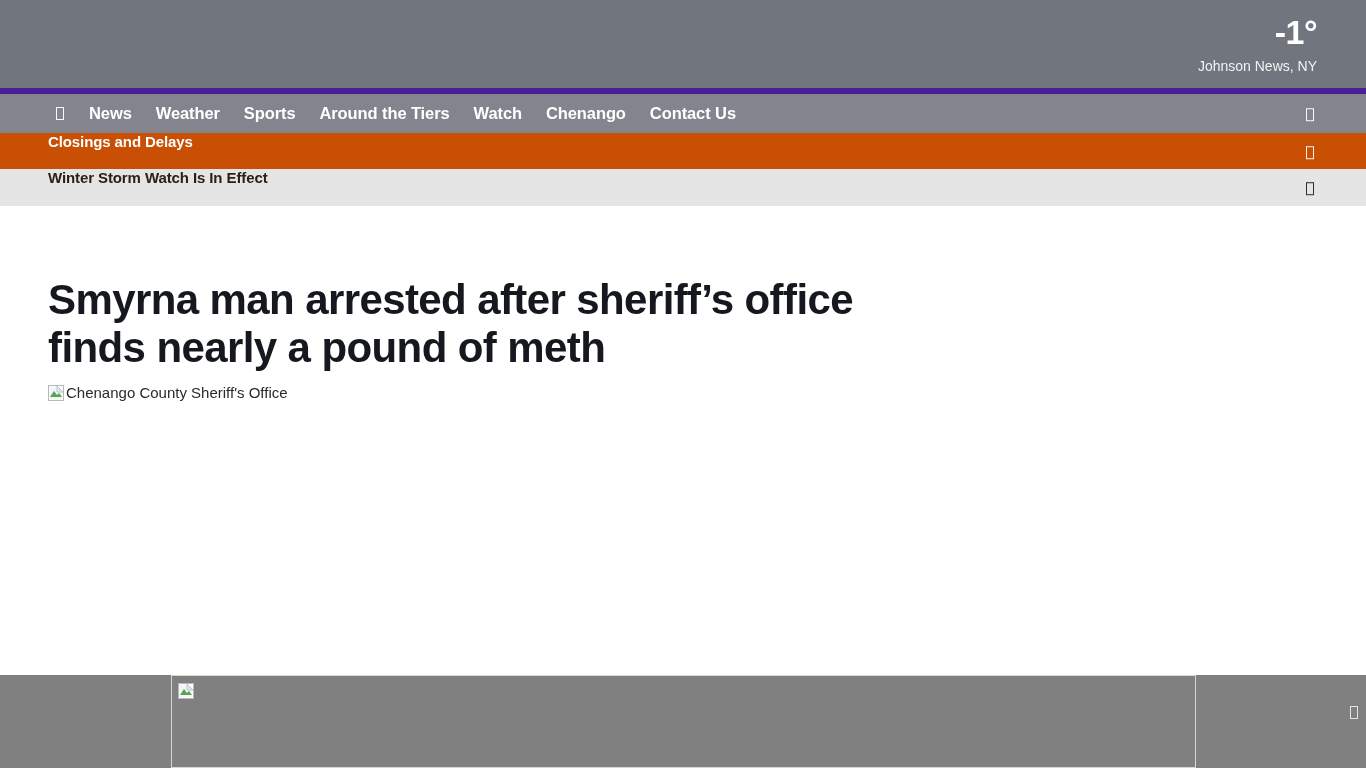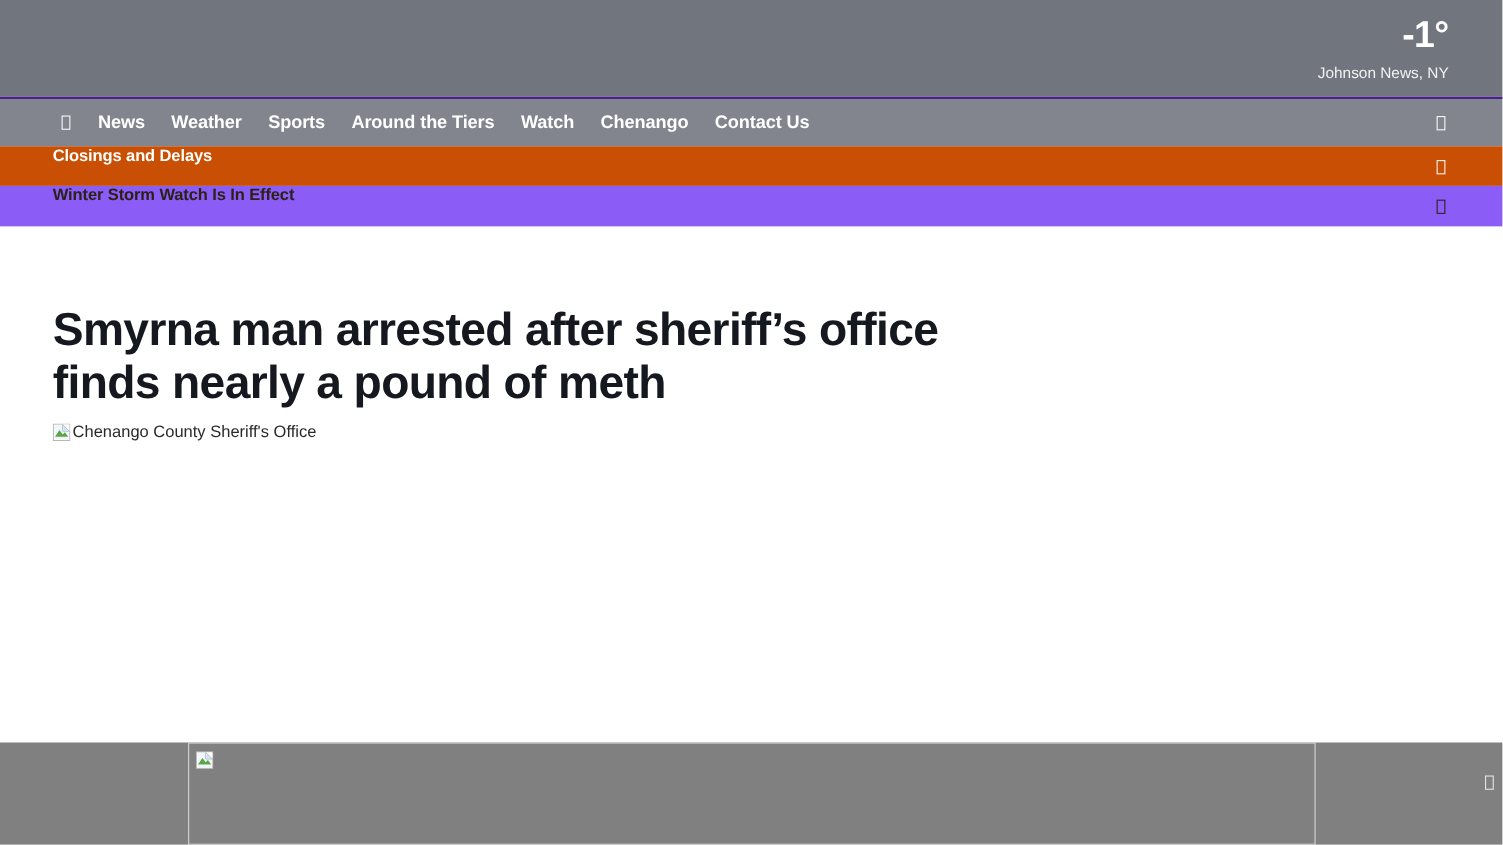--- a/index.html
+++ b/index.html
@@ -56,21 +56,21 @@
   }
 
   
   .main-nav {
     position: absolute;
     top: 88px;
     left: 0;
     width: 1366px;
     height: 45px;
     background: #82858d;
-    border-top: 2px solid #4c1d95;
+    border-top: 6px solid #4c1d95;
     box-sizing: border-box;
     display: flex;
     align-items: center;
   }
   .nav-inner {
     display: flex;
     align-items: center;
     padding-left: 56px;
     gap: 0;
     height: 100%;
@@ -131,21 +131,21 @@
   .alert-closings .alert-text {
     color: #ffffff;
     font-size: 15px;
     font-weight: bold;
     padding-left: 48px;
     letter-spacing: -0.1px;
   }
   .alert-watch {
     top: 169px;
     height: 37px;
-    background: #8b5cf6;
+    background: #e5e5e5;
   }
   .alert-watch .alert-text {
     color: #2b2114;
     font-size: 15px;
     font-weight: bold;
     padding-left: 48px;
     letter-spacing: -0.1px;
   }
   .alert-close-icon {
     position: absolute;

